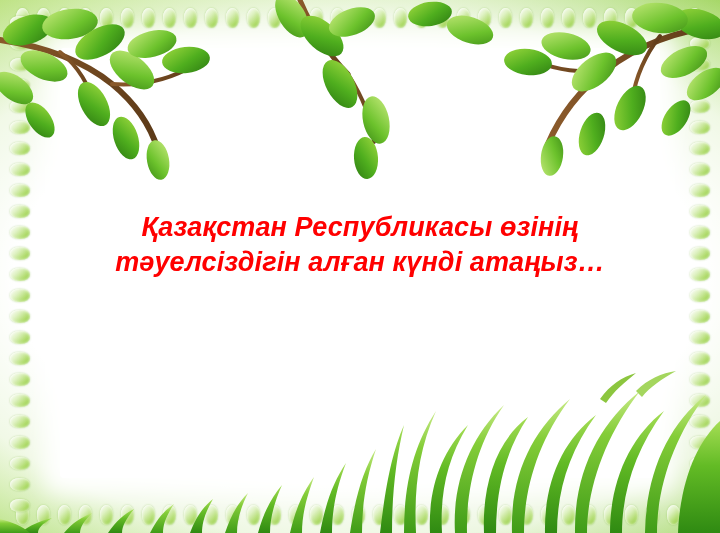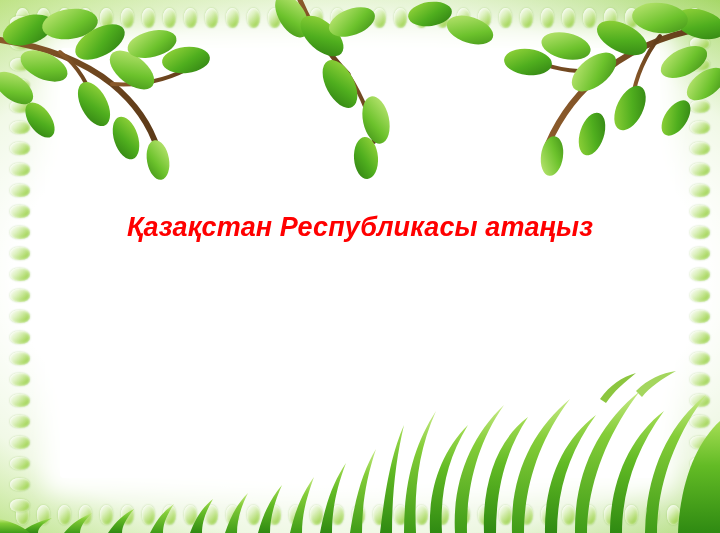--- a/index.html
+++ b/index.html
@@ -336,16 +336,17 @@
       <path d="M64 200 C72 190 82 184 92 180 C84 188 80 194 80 200 Z" fill="url(#gg2)"></path>
       <path d="M20 200 C30 192 40 188 52 185 C42 191 38 195 38 200 Z" fill="url(#gg1)"></path>
       <path d="M0 200 L0 186 C12 189 22 193 30 200 Z" fill="url(#gg2)"></path>
 
       <path d="M600 66 C610 52 622 44 636 40 C624 50 614 58 606 70 Z" fill="#8cc63f"></path>
       <path d="M636 58 C648 46 662 40 676 38 C662 46 650 54 642 64 Z" fill="#a4d65e"></path>
     </g>
   </svg>
 
   <div class="title-block">
-    <div class="title-line">Қазақстан Республикасы атаңыз</div>
+    <div class="title-line">Қазақстан Республикасы өзінің</div>
+    <div class="title-line"> тәуелсіздігін алған күнді атаңыз…</div>
   </div>
 
 </div>
 
 </body></html>

